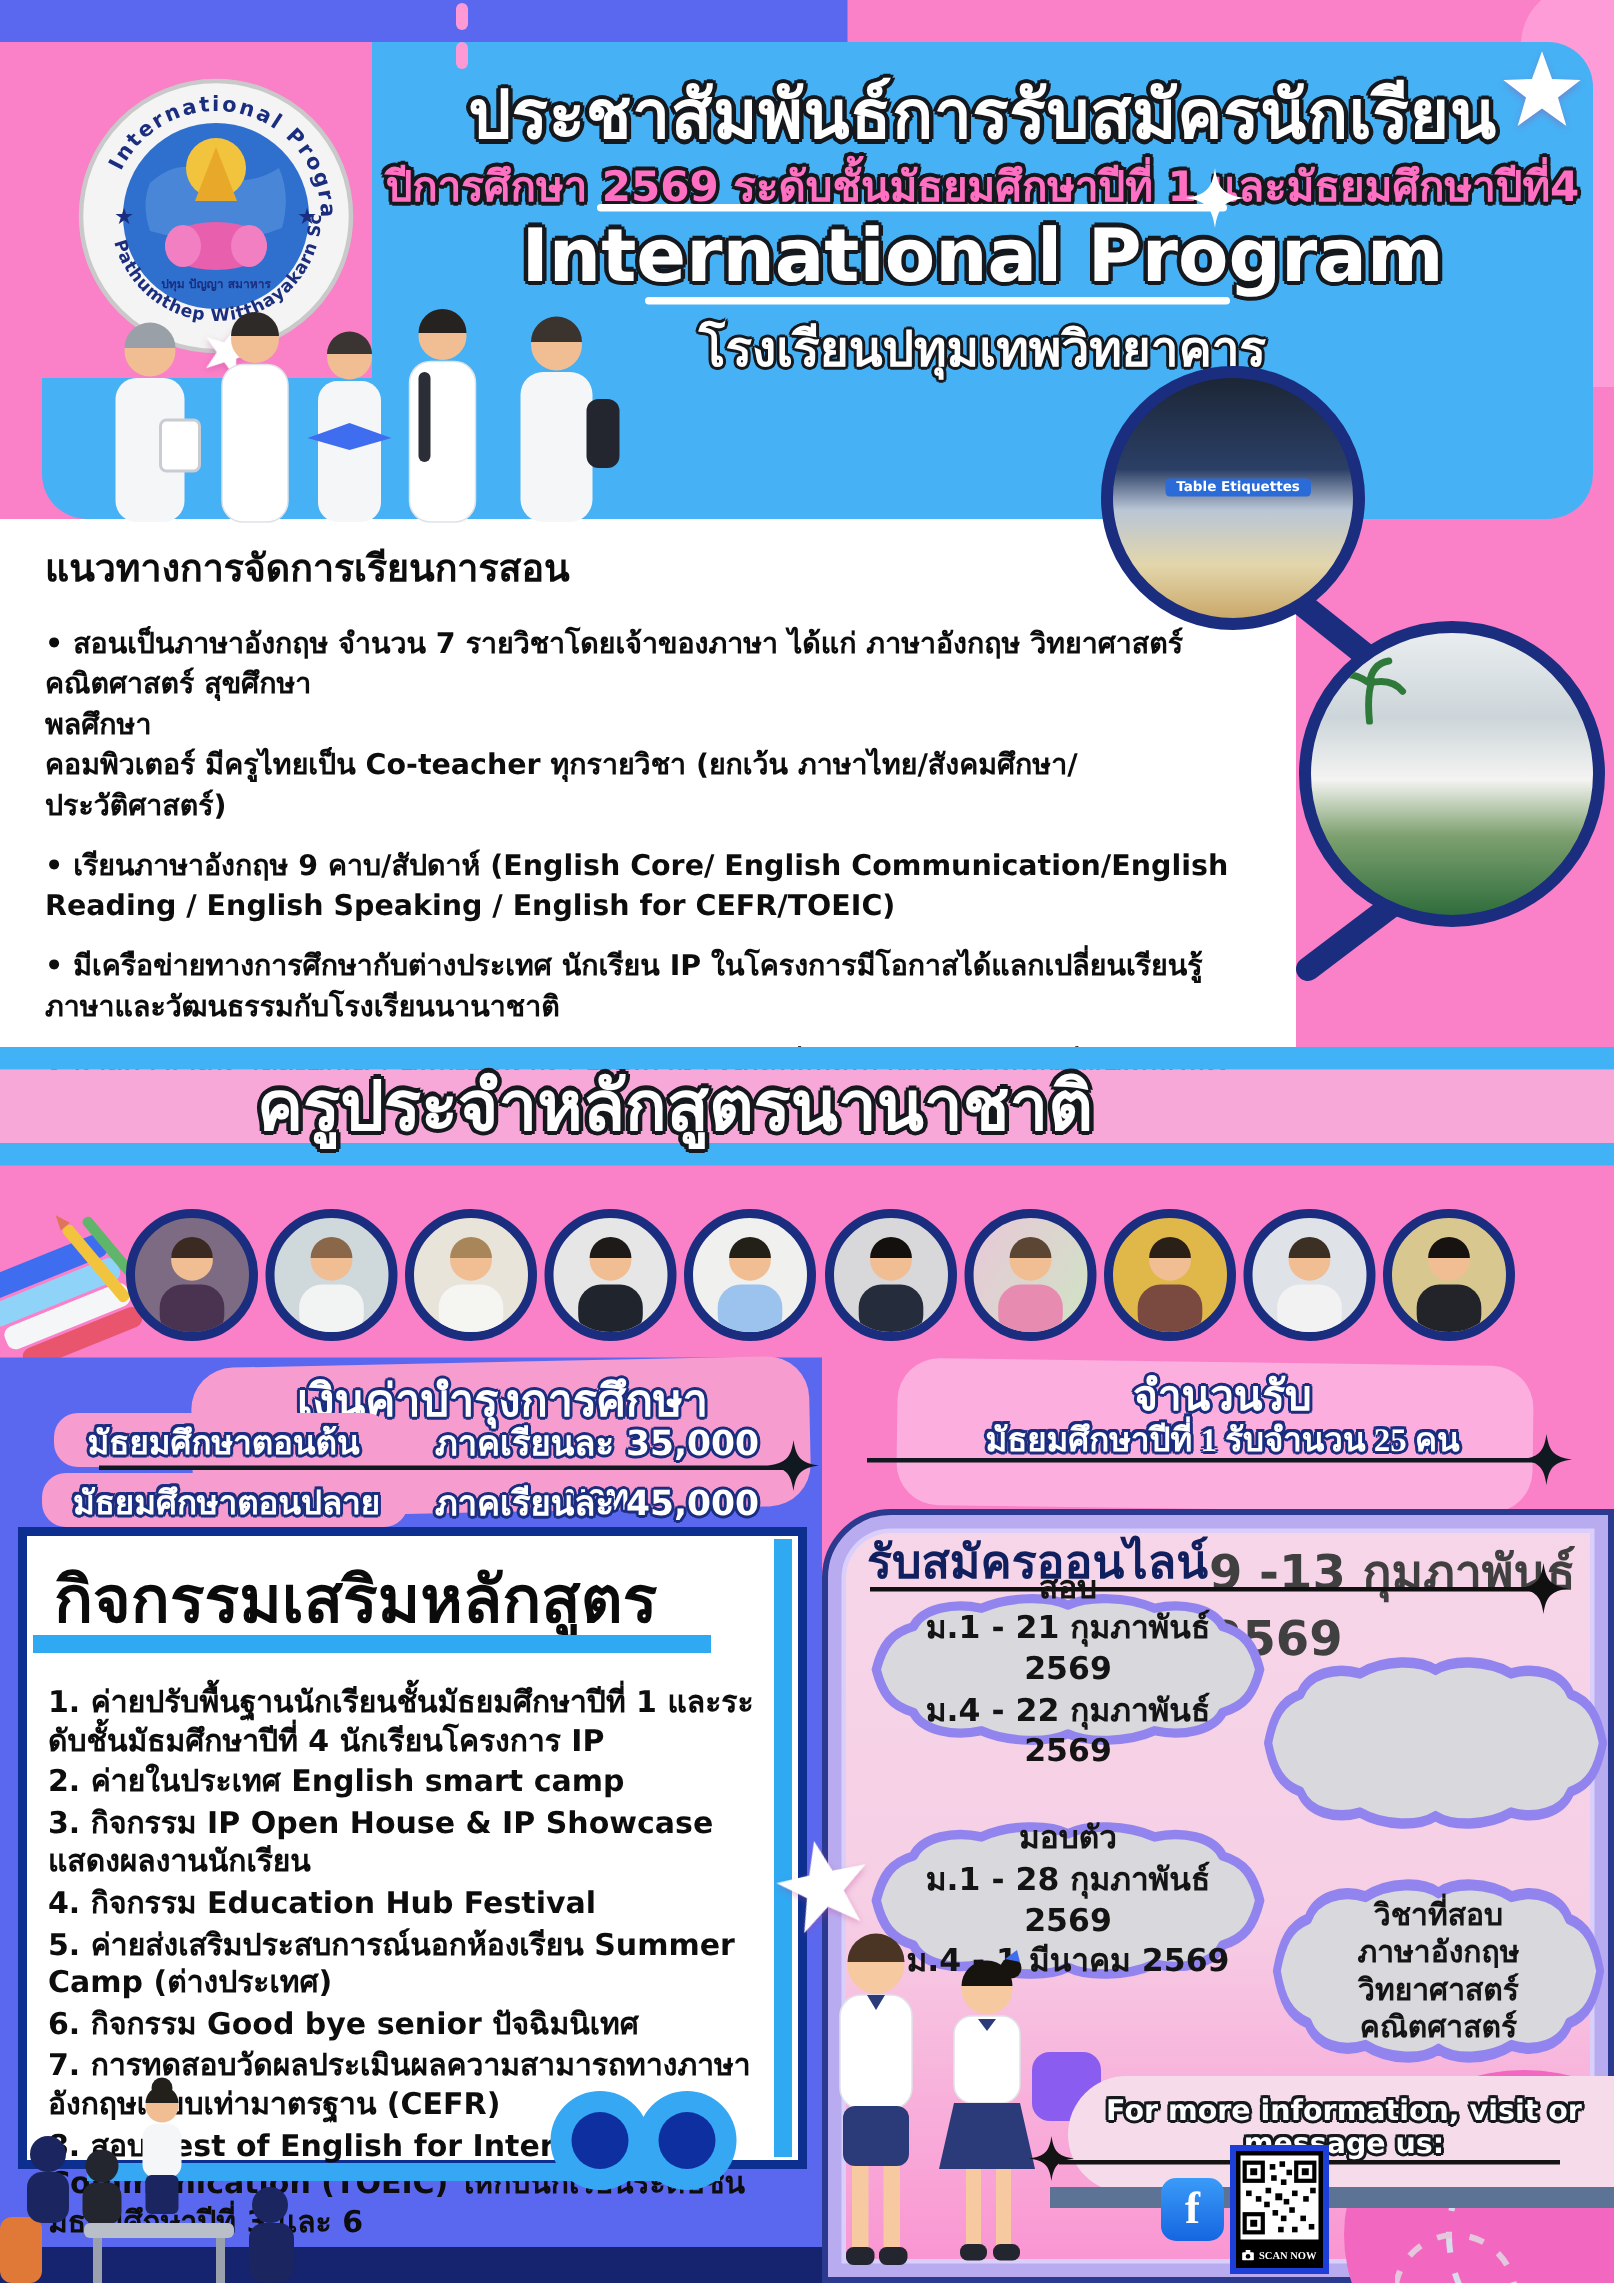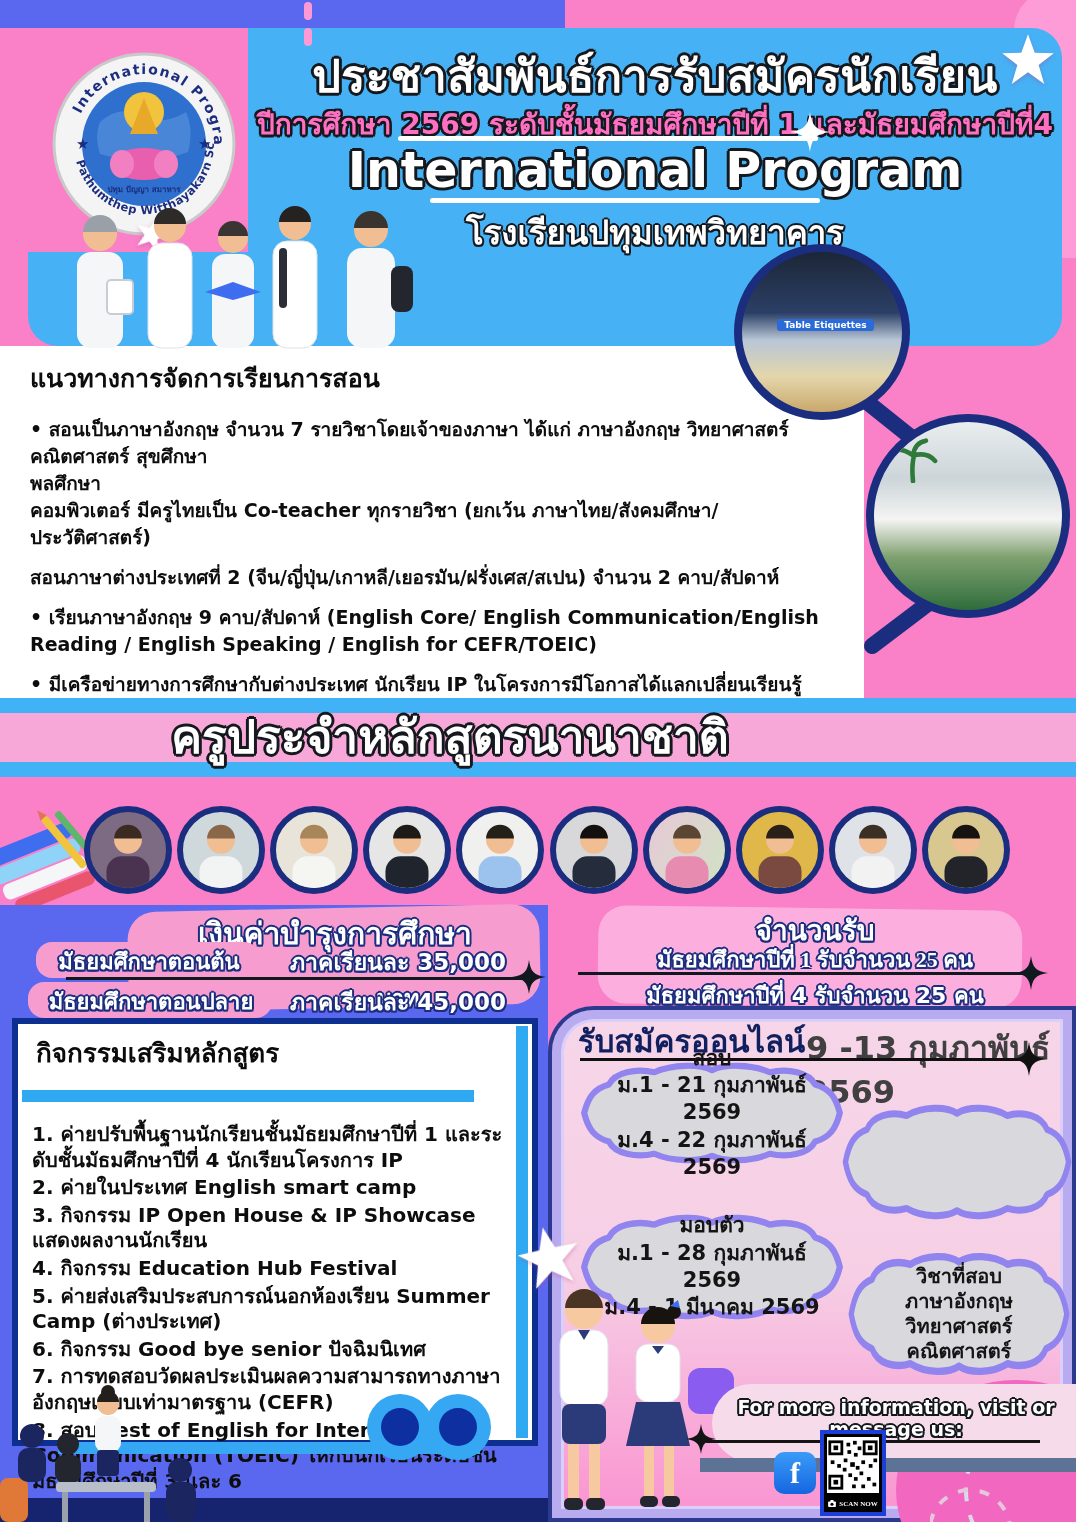--- a/index.html
+++ b/index.html
@@ -74,21 +74,21 @@
   .fee-line{left:66px;top:977px;width:458px;height:3px;background:#101820;}
   .quota-brush{left:598px;top:908px;width:424px;height:98px;background:#fcaede;border-radius:28px;transform:rotate(.8deg);}
   .quota-title{left:620px;top:908px;width:390px;text-align:center;font-size:28px;}
   .quota-l1{left:600px;top:942px;width:430px;text-align:center;font-size:22px;font-family:Liberation Serif, serif;}
   .quota-line{left:578px;top:972px;width:446px;height:3px;background:#101820;}
   .quota-l2{left:600px;top:978px;width:430px;text-align:center;font-size:22px;}
   .sparkle{width:34px;height:34px;}
   
   .act-card{left:12px;top:1018px;width:526px;height:428px;background:#fff;border:6px solid #0d2f8f;box-sizing:border-box;}
   .act-accent{left:516px;top:1026px;width:12px;height:412px;background:#2ea9f2;}
-  .act-title{left:36px;top:1032px;font-size:26px;color:#0b0b0b;}
+  .act-title{left:36px;top:1032px;font-size:43px;color:#0b0b0b;}
   .act-underline{left:22px;top:1090px;width:452px;height:12px;background:#2ea9f2;}
   .act-list{left:32px;top:1122px;width:482px;color:#0d0d0d;}
   .act-list p{font-size:20px;line-height:1.28;margin:0 0 2px 0;}
   .blue-bar{left:58px;top:1442px;width:422px;height:12px;background:#35a7f3;}
   .dot-out{width:66px;height:66px;border-radius:50%;background:#35a7f3;}
   .dot-in{position:absolute;left:14px;top:14px;width:38px;height:38px;border-radius:50%;background:#0d2fa0;}
   .navy-footer{left:0;top:1498px;width:548px;height:24px;background:#16236e;}
   
   .adm-panel{left:548px;top:1006px;width:528px;height:516px;border-radius:46px 0 0 0;
     border:4px solid #2b3a8f;box-sizing:border-box;
@@ -219,21 +219,20 @@
       <rect x="292" y="52" width="48" height="100" rx="15" fill="#f5f6f8"></rect>
       <rect x="336" y="70" width="22" height="46" rx="8" fill="#23262e"></rect>
     </g>
   </svg>
 
   <div class="abs intro">
     <h2>แนวทางการจัดการเรียนการสอน</h2>
     <p>• สอนเป็นภาษาอังกฤษ จำนวน 7 รายวิชาโดยเจ้าของภาษา ได้แก่ ภาษาอังกฤษ วิทยาศาสตร์ คณิตศาสตร์ สุขศึกษา
 พลศึกษา
 คอมพิวเตอร์ มีครูไทยเป็น Co-teacher ทุกรายวิชา (ยกเว้น ภาษาไทย/สังคมศึกษา/ประวัติศาสตร์)</p>
-    <p>สอนภาษาต่างประเทศที่ 2 (จีน/ญี่ปุ่น/เกาหลี/เยอรมัน/ฝรั่งเศส/สเปน) จำนวน 2 คาบ/สัปดาห์</p>
     <p>• เรียนภาษาอังกฤษ 9 คาบ/สัปดาห์ (English Core/ English Communication/English Reading / English Speaking / English for CEFR/TOEIC)</p>
     <p>• มีเครือข่ายทางการศึกษากับต่างประเทศ นักเรียน IP ในโครงการมีโอกาสได้แลกเปลี่ยนเรียนรู้ภาษาและวัฒนธรรมกับโรงเรียนนานาชาติ</p>
     <p>• สายการเรียน วิทย์-คณิต / ศิลป์-คำนวน / ศิลป์ภาษา (จีน/ญี่ปุ่น/เกาหลี/เยอรมัน/ฝรั่งเศส/สเปน)</p>
   </div>
 
   <svg class="abs" style="left:700px;top:240px;" width="376" height="540">
     <line x1="152" y1="150" x2="212" y2="198" stroke="#1b2d7e" stroke-width="16" stroke-linecap="round"></line>
     <line x1="238" y1="356" x2="172" y2="406" stroke="#1b2d7e" stroke-width="16" stroke-linecap="round"></line>
   </svg>
 
@@ -333,21 +332,20 @@
   <div class="abs fee-l2 out-navy">มัธยมศึกษาตอนปลาย</div>
   <div class="abs fee-v2 out-navy">ภาคเรียนละ 45,000 บาท</div>
 
   <div class="abs quota-brush"></div>
   <div class="abs quota-title out-navy">จำนวนรับ</div>
   <div class="abs quota-l1 out-navy">มัธยมศึกษาปีที่ 1 รับจำนวน 25 คน</div>
   <div class="abs quota-line"></div>
   <svg class="abs sparkle" style="left:1014px;top:956px;">
       <use href="#spark4" fill="#101820"></use>
     </svg>
-  <div class="abs quota-l2 out-navy">มัธยมศึกษาปีที่ 4 รับจำนวน 25 คน</div>
 
   <div class="abs act-card"></div>
   <div class="abs act-accent"></div>
   <div class="abs act-title">กิจกรรมเสริมหลักสูตร</div>
   <div class="abs act-underline"></div>
   <div class="abs act-list">
     <p>1. ค่ายปรับพื้นฐานนักเรียนชั้นมัธยมศึกษาปีที่ 1 และระดับชั้นมัธมศึกษาปีที่ 4 นักเรียนโครงการ IP</p>
     <p>2. ค่ายในประเทศ English smart camp</p>
     <p>3. กิจกรรม IP Open House &amp; IP Showcase แสดงผลงานนักเรียน</p>
     <p>4. กิจกรรม Education Hub Festival</p>

